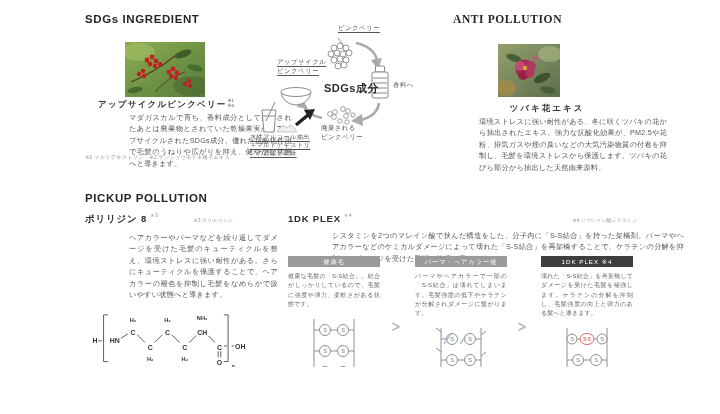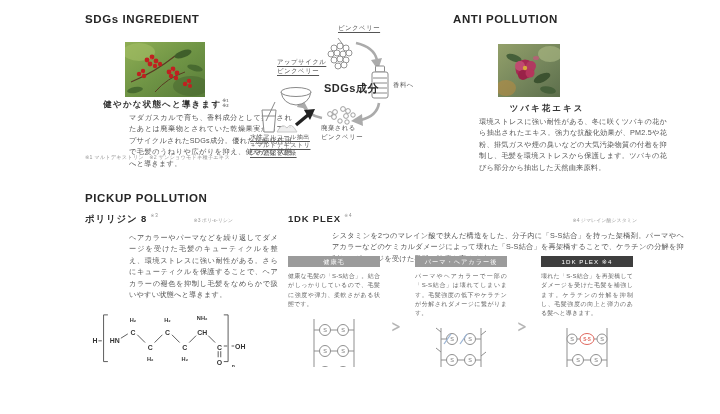--- a/index.html
+++ b/index.html
@@ -77,21 +77,21 @@
       <g fill="#e05252">
           <circle cx="26" cy="17" r="0.7"></circle>
           <circle cx="47" cy="29" r="0.7"></circle>
           <circle cx="17" cy="31" r="0.6"></circle>
           <circle cx="63" cy="41" r="0.6"></circle>
         </g>
     </svg>
   </div>
 
   <div class="abs ing-title" style="left:85px;top:99px;width:162px;">
-    <span>健やかな状態へと導きます</span><span class="refs">※1
+    <span>アップサイクルピンクベリー</span><span class="refs">※1
 ※2</span>
   </div>
   <p class="abs body-text" style="left:85px;top:112px;width:163px;">マダガスカルで育ち、香料成分として抽出されたあとは廃棄物とされていた乾燥果実からアップサイクルされたSDGs成分。優れた抗酸化作用で毛髪のうねりや広がりを抑え、健やかな状態へと導きます。</p>
   <p class="abs footnote" style="left:85px;top:154px;width:163px;">※1 マルトデキストリン　※2 サンショウモドキ種子エキス</p>
 
   <div class="abs" style="left:250px;top:16px;width:200px;height:150px;">
     <svg width="200" height="150" viewBox="0 0 200 150">
 
       <g stroke="#8a8a8a" stroke-width="0.9" fill="#fff">
         <path d="M88,22 L94,30" stroke="#8a8a8a"></path>
@@ -164,21 +164,21 @@
     <span class="abs cyc-bold" style="left:74px;top:65px;">SDGs成分</span>
     <span class="abs cyc-label underlined" style="left:27px;top:42px;">アップサイクル
 ピンクベリー</span>
     <span class="abs cyc-label" style="left:71px;top:108px;">廃棄される
 ピンクベリー</span>
     <span class="abs cyc-label underlined" style="left:0px;top:117px;font-size:6.1px;">水性アルコール抽出
 ＋マルトデキストリ
 ンの濃縮と乾燥</span>
   </div>
 
-  <h2 class="abs sec-heading" style="left:453px;top:13px;">ANTI POLLUTION</h2>
+  <h2 class="abs sec-heading" style="left:453px;top:13px;font-family:Liberation Serif, serif;">ANTI POLLUTION</h2>
 
   <div class="abs photo" style="left:498px;top:44px;width:62px;height:53px;">
     <svg width="62" height="53" viewBox="0 0 62 53">
       <defs>
           <linearGradient id="cbg" x1="0" y1="0" x2="1" y2="1">
         <stop offset="0" stop-color="#93a06a"></stop>
             <stop offset="0.6" stop-color="#72835a"></stop>
             <stop offset="1" stop-color="#5d6f4c"></stop>
       </linearGradient>
         </defs>

